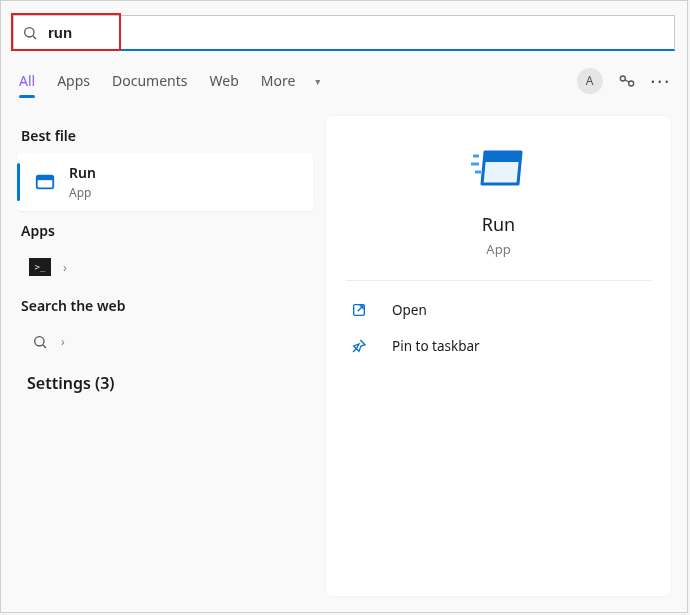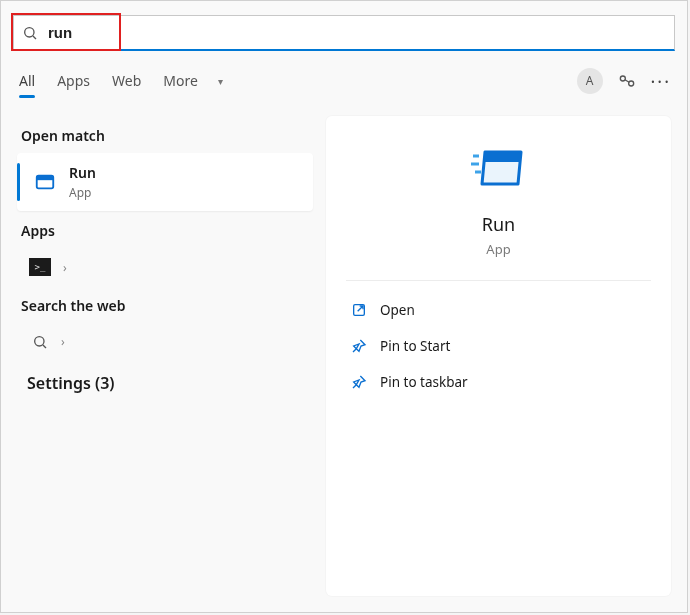--- a/index.html
+++ b/index.html
@@ -59,21 +59,21 @@
       color: #555;
       font-size: 14px;
     }
     .tab {
       padding: 6px 2px;
       cursor: pointer;
       color: #555;
       position: relative;
     }
     .tab.active {
-      color: #404040;
+      color: #8b5cf6;
     }
     .tab.active::after {
       content: "";
       position: absolute;
       left: 2px;
       right: 2px;
       bottom: -2px;
       height: 3px;
       background: #0078d4;
       border-radius: 2px;
@@ -168,21 +168,21 @@
       display: flex; flex-direction: column; align-items: center;
       box-shadow: 0 0 0 1px rgba(0,0,0,0.02);
     }
     .run-large { margin-bottom: 18px; }
     .run-large svg { display:block;}
     .right-title { font-size: 18px; font-weight: 400; margin-top: 4px;}
     .right-sub { font-size: 13px; color: #7a7a7a; margin-top: 4px;}
     .divider { width: 100%; height: 1px; background: #ececec; margin: 22px 0 12px 0;}
     .actions { width: 100%; display:flex; flex-direction:column; gap: 2px;}
     .action-row {
-      display:flex; align-items:center; gap: 12px;
+      display:flex; align-items:center; gap: 24px;
       padding: 8px 4px; cursor:pointer;
       font-size: 13.5px; color:#1a1a1a;
     }
     .action-icon { width: 18px; display:flex; align-items:center; justify-content:center;}
     .action-icon svg { display:block;}
   </style>
 </head>
 <body>
 
 <div class="window">
@@ -194,20 +194,21 @@
         <circle cx="11" cy="11" r="7"></circle>
           <line x1="21" y1="21" x2="16.5" y2="16.5"></line>
       </svg>
     </span>
     <input class="search-input" value="run" style="">
   </div>
 
   <div class="tabs-row">
     <div class="tab active">All</div>
     <div class="tab">Apps</div>
+    <div class="tab">Documents</div>
     <div class="tab">Web</div>
     <div class="tab tab-more">
       <span>More</span>
       <span class="chev">▾</span>
     </div>
     <div class="tabs-right">
       <div class="avatar">A</div>
       <span class="connect-icon">
         <svg width="20" height="20" viewBox="0 0 24 24" fill="none" stroke="#555" stroke-width="1.6">
           <circle cx="7" cy="9" r="3"></circle>
@@ -215,21 +216,21 @@
           <path d="M9.5 10.5 L14.5 13.5"></path>
         </svg>
       </span>
       <span class="more-dots">···</span>
     </div>
   </div>
 
   <div class="body">
     <div class="left">
 
-      <div class="section-label">Open match</div>
+      <div class="section-label">Best file</div>
       <div class="best-match-card">
         <span class="run-mini">
           <svg width="22" height="20" viewBox="0 0 24 20">
             <rect x="3" y="3" width="18" height="14" rx="2" fill="#fff" stroke="#0a6fd1" stroke-width="2"></rect>
             <rect x="3" y="3" width="18" height="5" fill="#0a6fd1"></rect>
           </svg>
         </span>
         <div>
           <div class="result-title">Run</div>
           <div class="result-sub">App</div>
@@ -278,27 +279,19 @@
               </svg>
           </span>
           <span>Open</span>
         </div>
         <div class="action-row">
           <span class="action-icon">
             <svg width="16" height="16" viewBox="0 0 24 24" fill="none" stroke="#0a6fd1" stroke-width="2">
                 <path d="M14 3 L21 10 L15 12 L12 20 L8 16 L3 21 M8 16 L4 12 L12 9 Z"></path>
               </svg>
           </span>
-          <span>Pin to Start</span>
-        </div>
-        <div class="action-row">
-          <span class="action-icon">
-            <svg width="16" height="16" viewBox="0 0 24 24" fill="none" stroke="#0a6fd1" stroke-width="2">
-                <path d="M14 3 L21 10 L15 12 L12 20 L8 16 L3 21 M8 16 L4 12 L12 9 Z"></path>
-              </svg>
-          </span>
           <span>Pin to taskbar</span>
         </div>
       </div>
     </div>
   </div>
 
 </div>
 
 </body></html>

